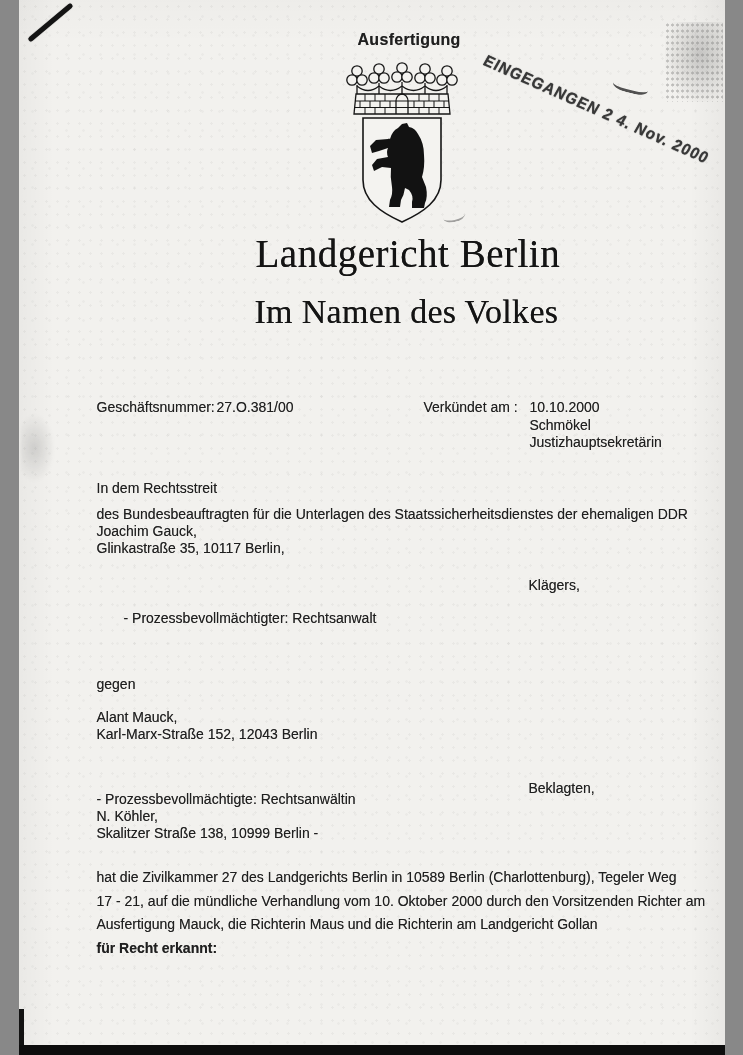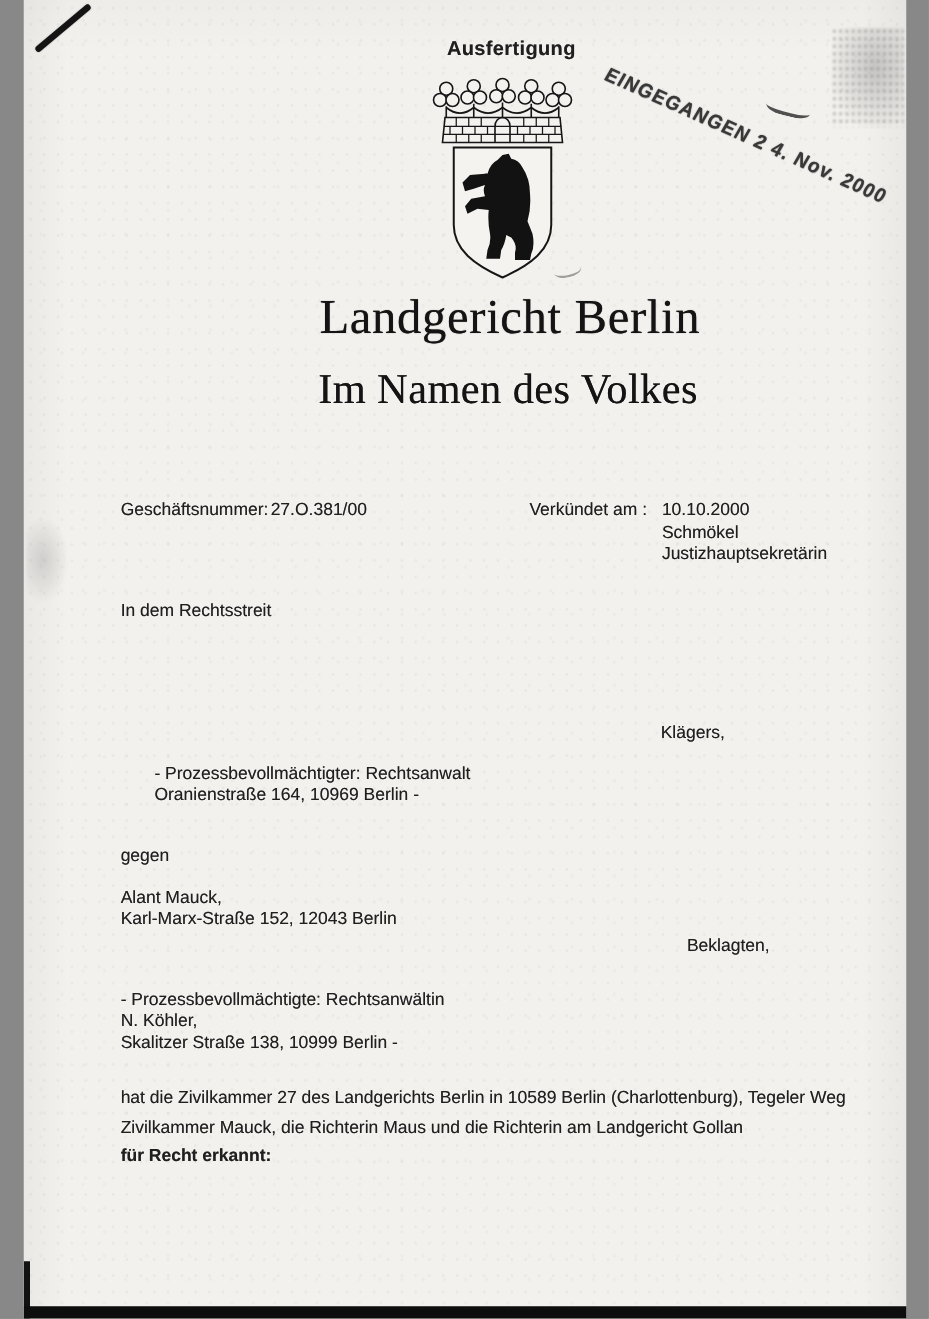--- a/index.html
+++ b/index.html
@@ -78,21 +78,21 @@
   .ref-value{left:198px;top:399px;}
   .ann-label{left:405px;top:399px;}
   .ann-block{left:511px;top:399px;line-height:17.5px;}
 
   .intro{left:78px;top:480px;}
   .p-plaintiff{left:78px;top:506px;}
   .role-plaintiff{left:510px;top:577px;}
   .p-pl-counsel{left:78px;top:610px;margin-left:27px;}
   .versus{left:78px;top:676px;}
   .p-defendant{left:78px;top:709px;}
-  .role-defendant{left:510px;top:748px;margin-left:21px;}
+  .role-defendant{left:510px;top:780px;}
   .p-def-counsel{left:78px;top:791px;}
   .p-judgment{left:78px;top:866px;line-height:23.5px;width:620px;}
   .ruling{font-weight:bold;}
 
   .form-code{left:53px;top:1056px;font-size:15px;letter-spacing:0.6px;color:#3a3a3a;
     text-shadow:0 0 0.4px rgba(58,58,58,0.5);margin-top:28px;}
   .bottom-bar{left:0;bottom:0;width:743px;height:10px;background:#0d0d0d;}
   .corner-notch{left:0;bottom:0;width:5px;height:46px;background:#121212;}
 </style>
 </head>
@@ -179,46 +179,51 @@
   <div class="abs sans ref-value">27.O.381/00</div>
   <div class="abs sans ann-label">Verkündet am :</div>
   <div class="abs sans ann-block">
     <div>10.10.2000</div>
     <div>Schmökel</div>
     <div>Justizhauptsekretärin</div>
   </div>
 
   <div class="abs sans intro">In dem Rechtsstreit</div>
 
+  <div class="abs sans p-plaintiff">
+    <div>des Bundesbeauftragten für die Unterlagen des Staatssicherheitsdienstes der ehemaligen DDR</div>
+    <div>Joachim Gauck,</div>
+    <div>Glinkastraße 35, 10117 Berlin,</div>
+  </div>
 
   <div class="abs sans role-plaintiff">Klägers,</div>
 
   <div class="abs sans p-pl-counsel">
     <div>- Prozessbevollmächtigter: Rechtsanwalt</div>
-    <div>Oranienstraße 164, 10969 Berlin -</div>
   </div>
 
   <div class="abs sans versus">gegen</div>
 
   <div class="abs sans p-defendant">
     <div>Alant Mauck,</div>
     <div>Karl-Marx-Straße 152, 12043 Berlin</div>
   </div>
 
   <div class="abs sans role-defendant">Beklagten,</div>
 
   <div class="abs sans p-def-counsel">
     <div>- Prozessbevollmächtigte: Rechtsanwältin</div>
     <div>N. Köhler,</div>
     <div>Skalitzer Straße 138, 10999 Berlin -</div>
   </div>
 
   <div class="abs sans p-judgment">
     <div>hat die Zivilkammer 27 des Landgerichts Berlin in 10589 Berlin (Charlottenburg), Tegeler Weg</div>
-    <div>Zivilkammer Mauck, die Richterin Maus und die Richterin am Landgericht Gollan</div>
+    <div>17 - 21, auf die mündliche Verhandlung vom 10. Oktober 2000 durch den Vorsitzenden Richter am</div>
+    <div>Ausfertigung Mauck, die Richterin Maus und die Richterin am Landgericht Gollan</div>
     <div class="ruling">für Recht erkannt:</div>
   </div>
 
   <div class="abs sans form-code">ZP 550</div>
   <div class="abs corner-notch"></div>
   <div class="abs bottom-bar"></div>
 
 </div>
 
 </body></html>

